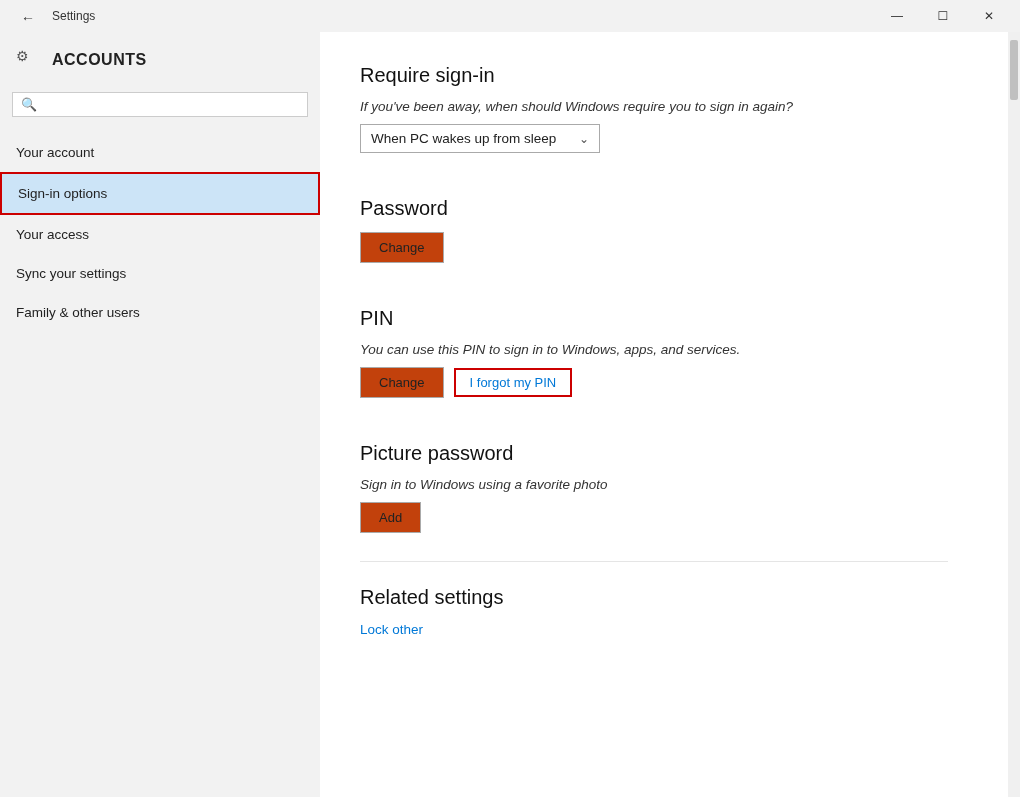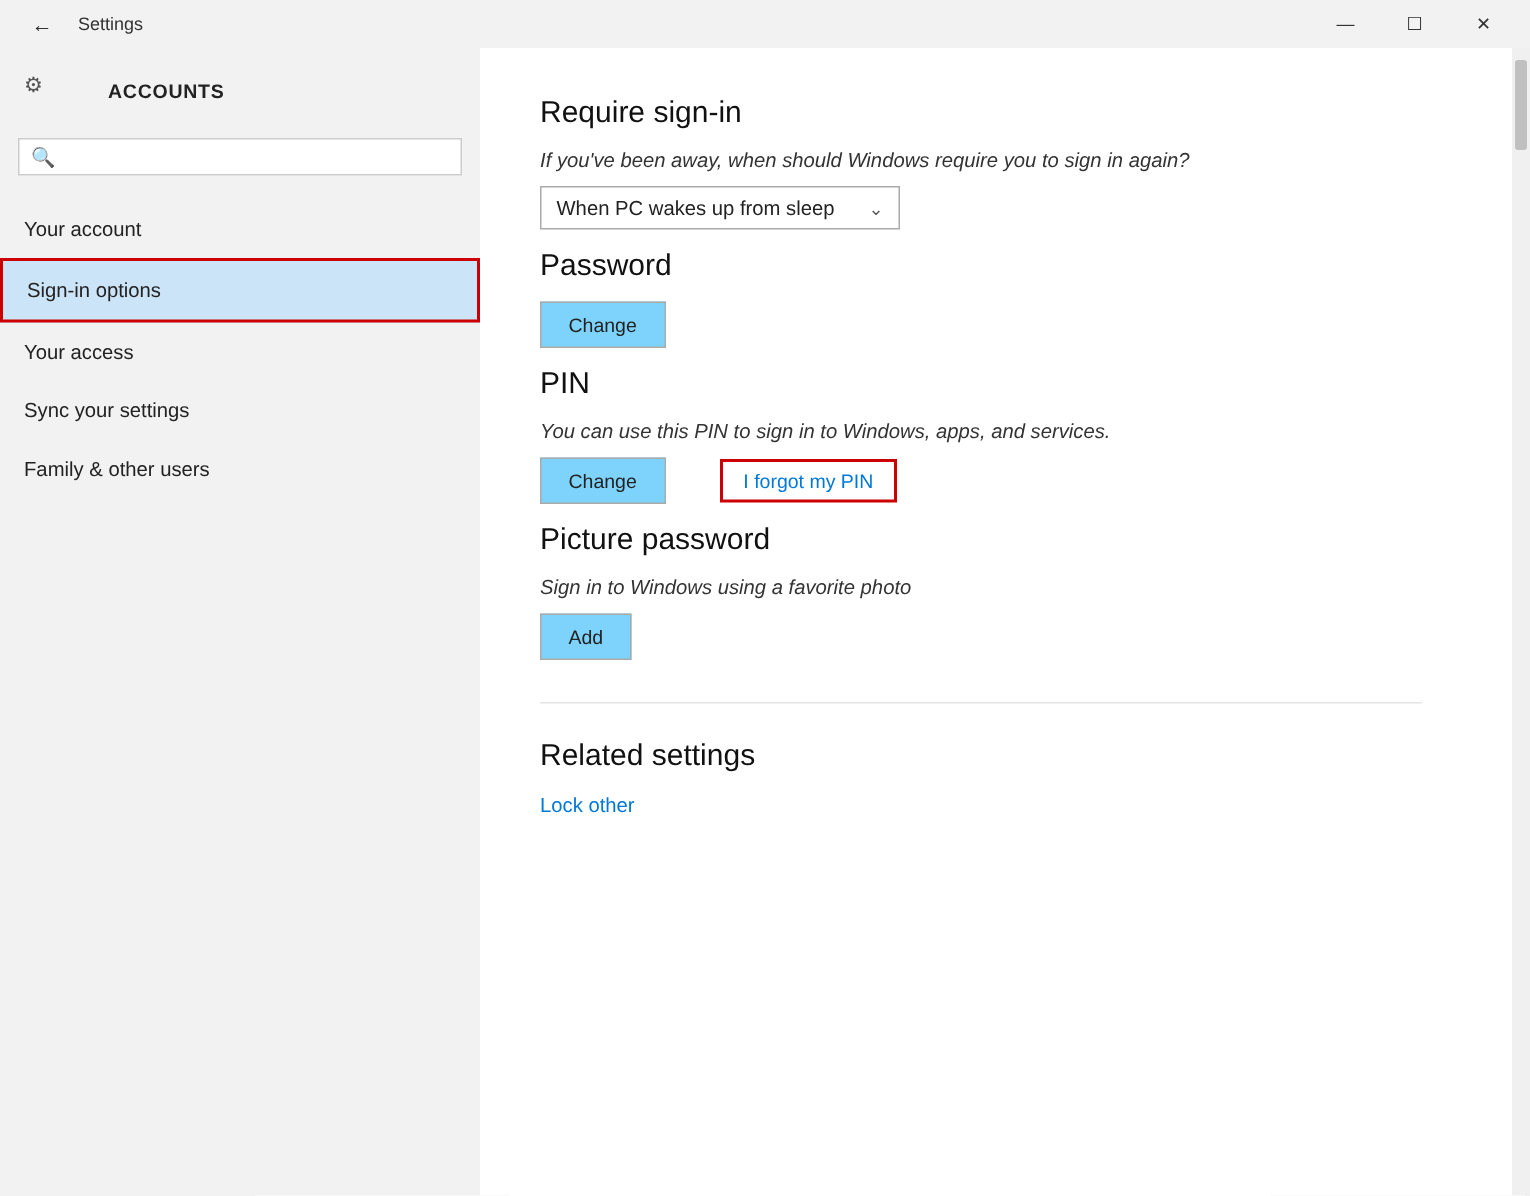--- a/index.html
+++ b/index.html
@@ -84,26 +84,25 @@
       align-items: center;
       padding: 16px 16px 20px 16px;
       gap: 12px;
     }
     .sidebar-icon {
       width: 24px;
       height: 24px;
       color: #555;
     }
     .sidebar-title {
-      font-size: 13px;
+      font-size: 16px;
       font-weight: 600;
       letter-spacing: 0.5px;
       color: #222;
       text-transform: uppercase;
-      margin-left: 20px;
     }
 
     .search-bar {
       margin: 0 12px 16px 12px;
     }
     .search-input-wrap {
       display: flex;
       align-items: center;
       background: white;
       border: 1px solid #ccc;
@@ -164,21 +163,21 @@
 
     
     .section-heading {
       font-size: 20px;
       font-weight: 300;
       color: #111;
       margin-bottom: 12px;
       margin-top: 0;
     }
     .section-heading:not(:first-child) {
-      margin-top: 13px;
+      margin-top: 44px;
     }
 
     .section-desc {
       font-size: 13.5px;
       color: #333;
       margin-bottom: 10px;
       font-style: italic;
     }
 
     
@@ -199,37 +198,36 @@
     }
     .dropdown-arrow {
       font-size: 12px;
       color: #555;
       margin-left: 8px;
     }
 
     
     .btn {
       border: 1px solid #aaa;
-      background: #7dd3fc;
+      background: #c2410c;
       padding: 7px 18px;
       font-size: 13px;
       cursor: pointer;
       color: #222;
       margin-right: 6px;
     }
 
     .btn-link {
       background: transparent;
       border: 2px solid #cc0000;
       color: #0078d7;
       padding: 5px 14px;
       font-size: 13px;
       cursor: pointer;
       text-decoration: none;
-      margin-left: 26px;
     }
 
     .btn-row {
       display: flex;
       align-items: center;
       gap: 4px;
     }
 
     
     .related-link {

